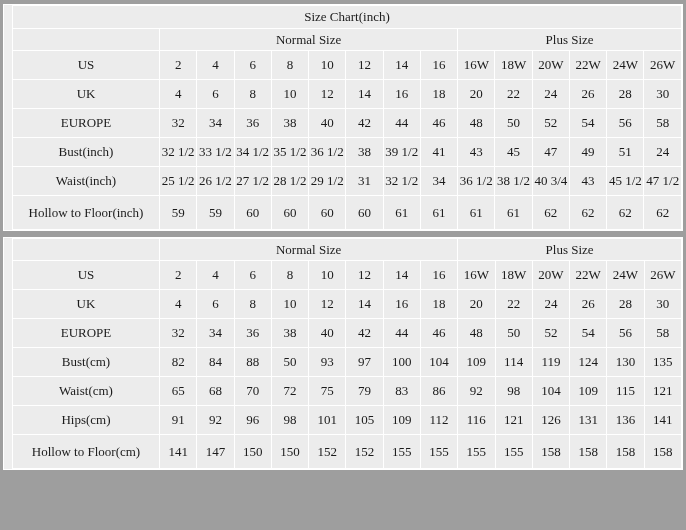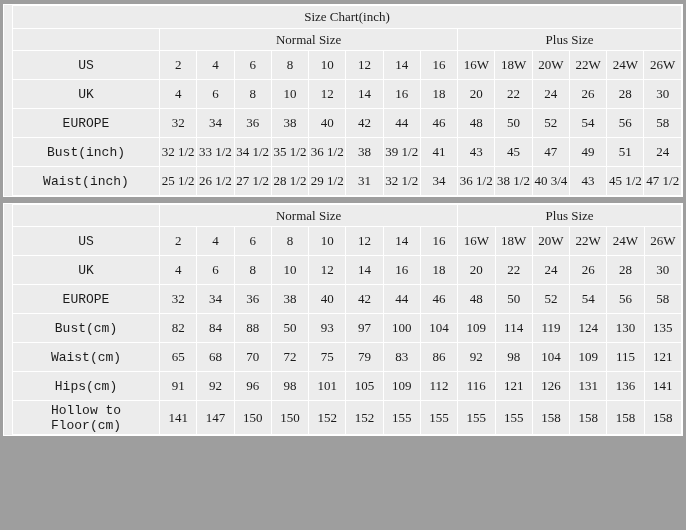--- a/index.html
+++ b/index.html
@@ -52,21 +52,20 @@
   .group-cell {
     font-size: 15px;
     height: 21px;
   }
   .blank-cell {
     background: #ececec !important;
   }
   .row-label {
     font-size: 14px;
     background: #ececec !important;
-    font-family: Liberation Mono, monospace;
   }
   .data-cell {
     font-size: 12.5px;
   }
   .r-us td, .r-uk td, .r-eu td {
     height: 28px;
   }
   .r-bust td, .r-waist td, .r-hips td {
     height: 28px;
   }
@@ -195,20 +194,37 @@
           <td class="data-cell small-num">34</td>
           <td class="data-cell small-num">36 1/2</td>
           <td class="data-cell small-num">38 1/2</td>
           <td class="data-cell small-num">40 3/4</td>
           <td class="data-cell small-num">43</td>
           <td class="data-cell small-num">45 1/2</td>
           <td class="data-cell small-num">47 1/2</td>
         </tr>
 
 
+        <tr class="r-hollow">
+          <td class="row-label">Hollow to Floor(inch)</td>
+          <td class="data-cell">59</td>
+          <td class="data-cell">59</td>
+          <td class="data-cell">60</td>
+          <td class="data-cell">60</td>
+          <td class="data-cell">60</td>
+          <td class="data-cell">60</td>
+          <td class="data-cell">61</td>
+          <td class="data-cell">61</td>
+          <td class="data-cell">61</td>
+          <td class="data-cell">61</td>
+          <td class="data-cell">62</td>
+          <td class="data-cell">62</td>
+          <td class="data-cell">62</td>
+          <td class="data-cell">62</td>
+        </tr>
       </tbody>
     </table>
   </div>
 
   <div class="chart-block">
     <table class="size-chart">
       <colgroup>
         <col style="width:142px">
         <col style="width:36px">
           <col style="width:36px">

